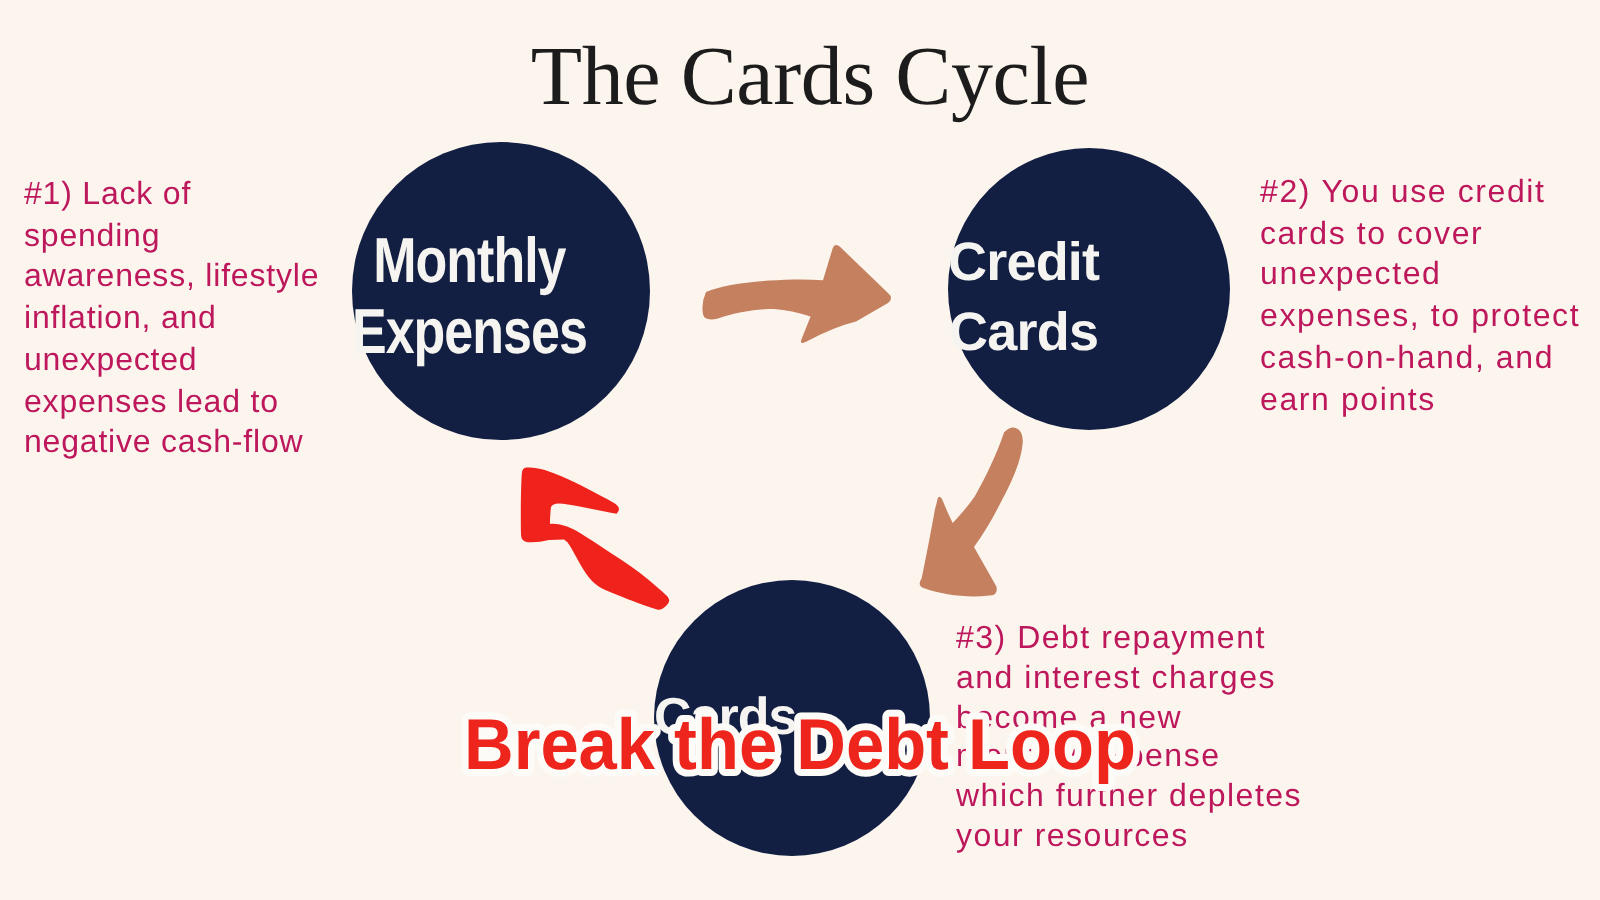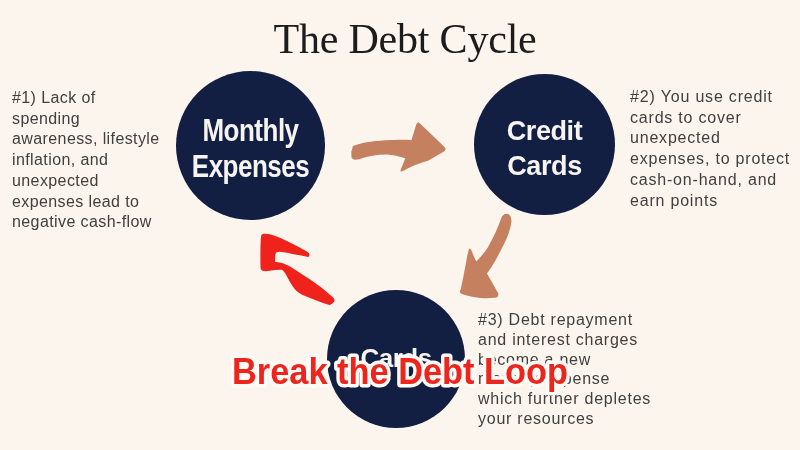--- a/index.html
+++ b/index.html
@@ -1,33 +1,33 @@
 <!DOCTYPE html>
 <html><head>
 <meta charset="utf-8">
 <style>
 html,body{margin:0;padding:0}
 body{width:800px;height:450px;background:#fcf5ee;font-family:"Liberation Sans",sans-serif;position:relative;overflow:hidden}
 .title{position:absolute;left:10px;top:15px;width:790px;text-align:center;font-family:"Liberation Serif",serif;font-size:42px;color:#1c1c1c;letter-spacing:-0.2px}
-.circle{position:absolute;border-radius:50%;background:#121e42;color:#f6f4f0;display:flex;align-items:center;justify-content:center;text-align:center;font-weight:bold}
+.circle{position:absolute;border-radius:50%;background:#121e42;color:#f6f4f0;display:flex;align-items:center;justify-content:flex-start;text-align:center;font-weight:bold}
 #c1{left:176px;top:71px;width:149px;height:149px;font-size:26px;line-height:29px;letter-spacing:-0.5px}
 #c1 .inner{transform:scaleY(1.22);padding-top:4px}
 #c2{left:474px;top:74px;width:141px;height:141px;font-size:27px;line-height:35px;letter-spacing:-0.4px}
 #c2 .inner{padding-top:8px}
 #c3{left:327px;top:290px;width:138px;height:138px;font-size:26px;letter-spacing:-0.5px}
 #c3 .inner{padding-bottom:2px}
-.blk{position:absolute;color:#404040;font-size:16px;line-height:20.7px;letter-spacing:0.4px}
+.blk{position:absolute;color:#be185d;font-size:16px;line-height:20.7px;letter-spacing:0.4px}
 #t1{left:12px;top:88px;width:170px}
 #t2{left:630px;top:87px;width:180px;letter-spacing:0.8px}
 #t3{left:478px;top:310px;width:200px;line-height:19.8px;letter-spacing:0.75px}
 .arr{position:absolute}
 </style>
 </head>
 <body>
-<div class="title">The Debt Cycle</div>
+<div class="title">The Cards Cycle</div>
 
 <div class="circle" id="c1">
     <div class="inner">Monthly<br>Expenses</div>
   </div>
 <div class="circle" id="c2">
     <div class="inner">Credit<br>Cards</div>
   </div>
 <div class="circle" id="c3">
     <div class="inner">Cards</div>
   </div>

